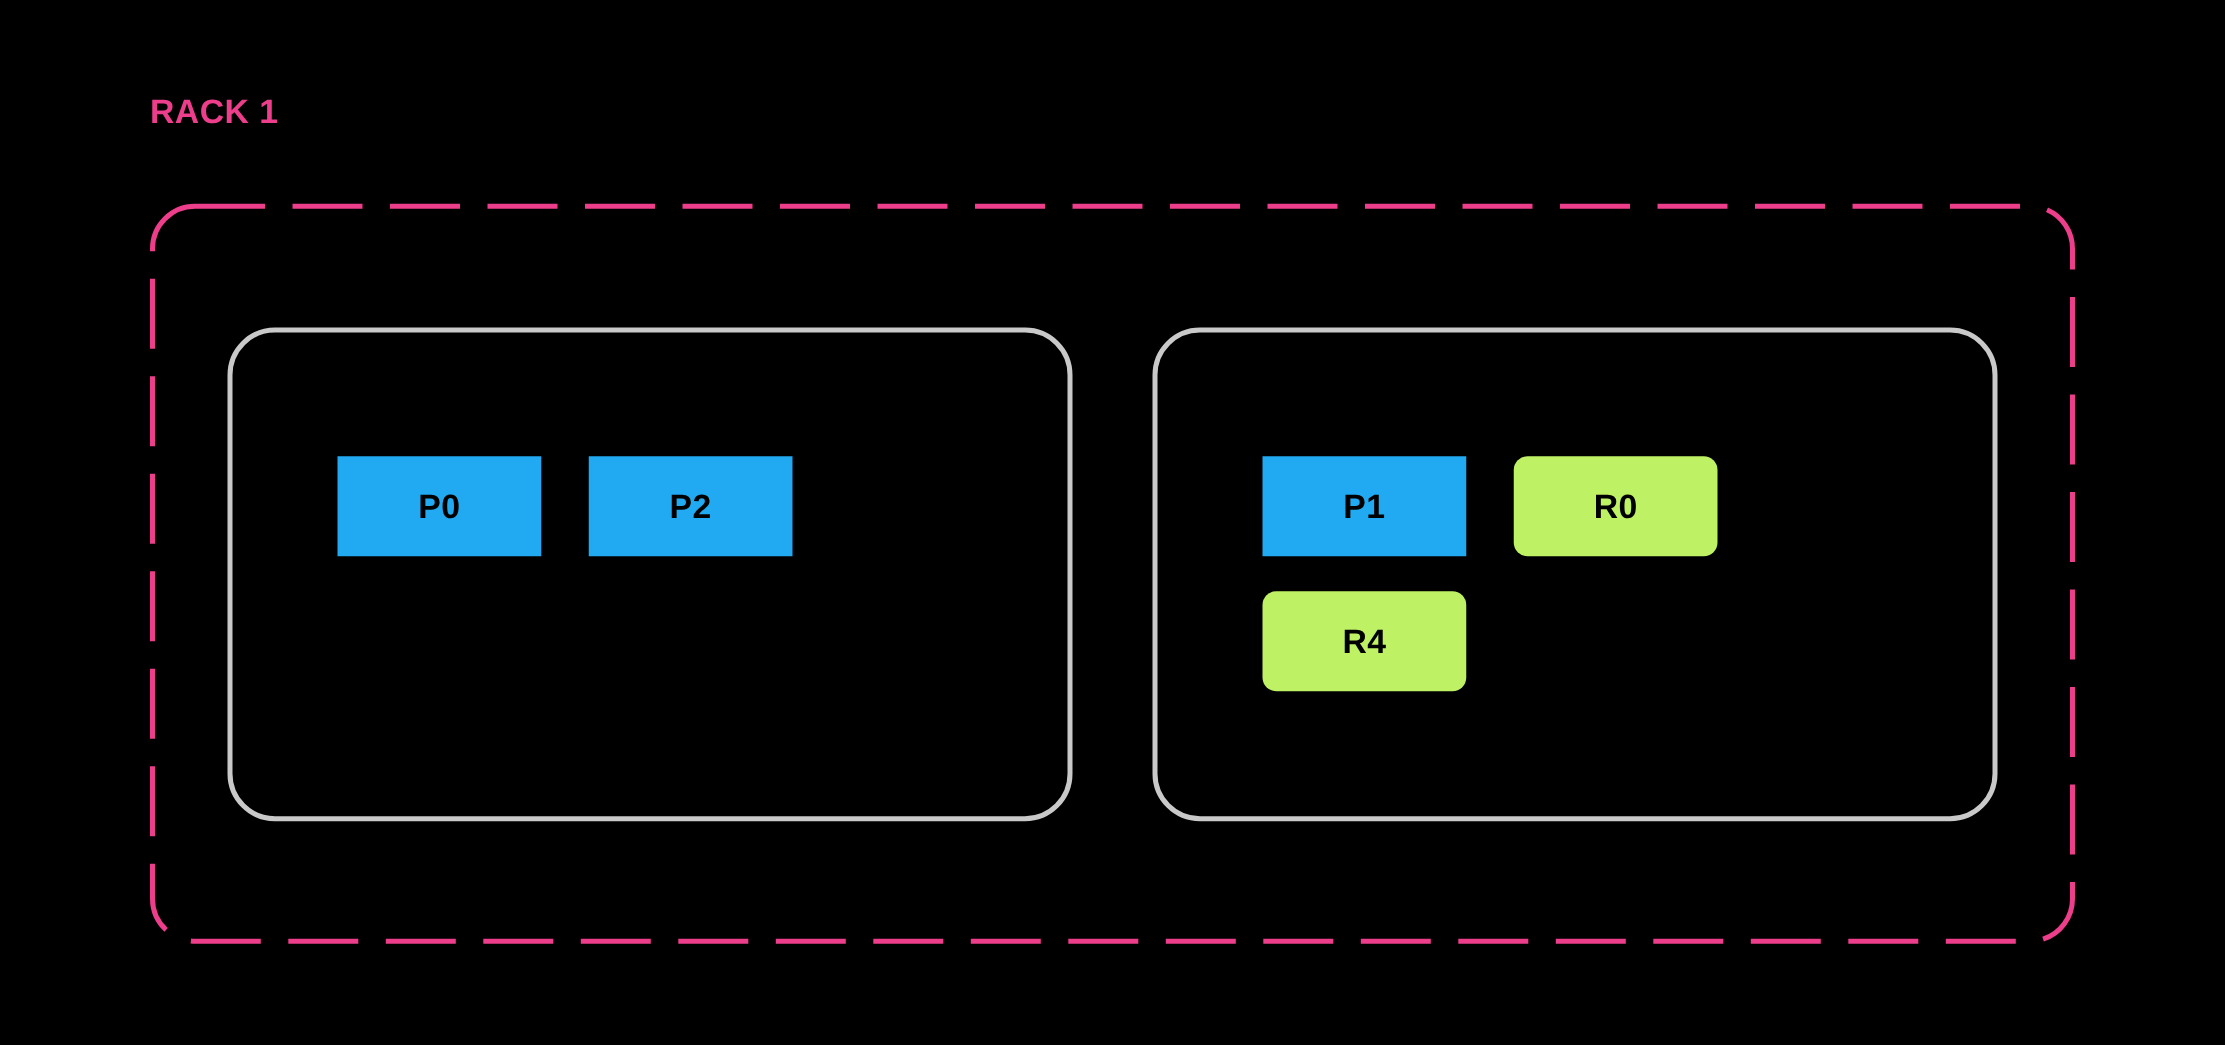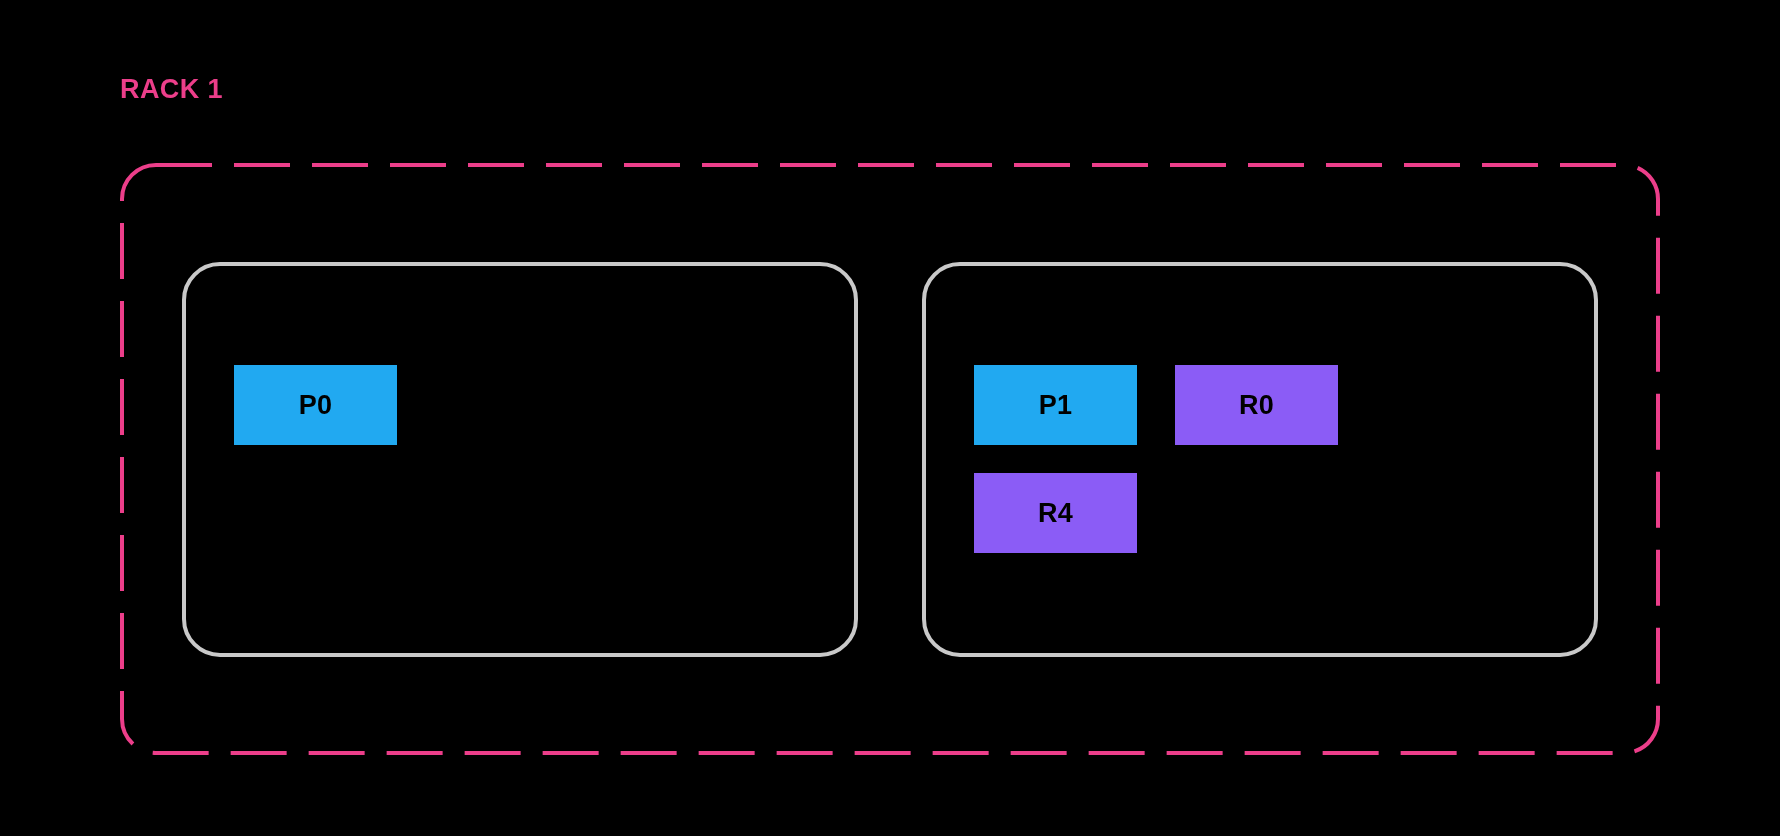--- a/index.html
+++ b/index.html
@@ -77,21 +77,21 @@
     box-sizing: border-box;
     width: 676px;
     height: 395px;
     border: 4px solid #c9c9c9;
     border-radius: 38px;
     background: #000000;
     position: relative;
     display: flex;
     flex-direction: column;
     justify-content: center;
-    padding: 0 48px;
+    padding: 0 84px;
   }
 
   .node-grid {
     display: flex;
     flex-direction: column;
     gap: 28px;
   }
 
   .shard-row {
     display: flex;
@@ -107,21 +107,21 @@
     justify-content: center;
     color: #000000;
     font-size: 27px;
     font-weight: bold;
     letter-spacing: 0.3px;
     line-height: 1;
     box-sizing: border-box;
     flex: none;
   }
   .shard.primary  { background: #21a9f1; }
-  .shard.replica  { background: #8b5cf6; }
+  .shard.replica  { background: #bef264; border-radius: 11px; }
   .shard.empty    { background: transparent; }
 </style>
 </head>
 <body>
 
 <div id="canvas">
 
   <div class="rack-label">RACK 1</div>
 
   <div class="rack-boundary">
@@ -129,20 +129,21 @@
       <rect x="6" y="6" width="1536" height="588" rx="34" ry="34" fill="none" stroke="#ec3e8a" stroke-width="4" stroke-dasharray="56 22" stroke-linecap="butt"></rect>
     </svg>
   </div>
 
   <div class="nodes-row">
 
   <div class="node">
         <div class="node-grid">
           <div class="shard-row">
             <div class="shard primary">P0</div>
+            <div class="shard primary">P2</div>
           </div>
           <div class="shard-row">
             <div class="shard empty"></div>
           </div>
         </div>
       </div>
       <div class="node">
         <div class="node-grid">
           <div class="shard-row">
             <div class="shard primary">P1</div>

